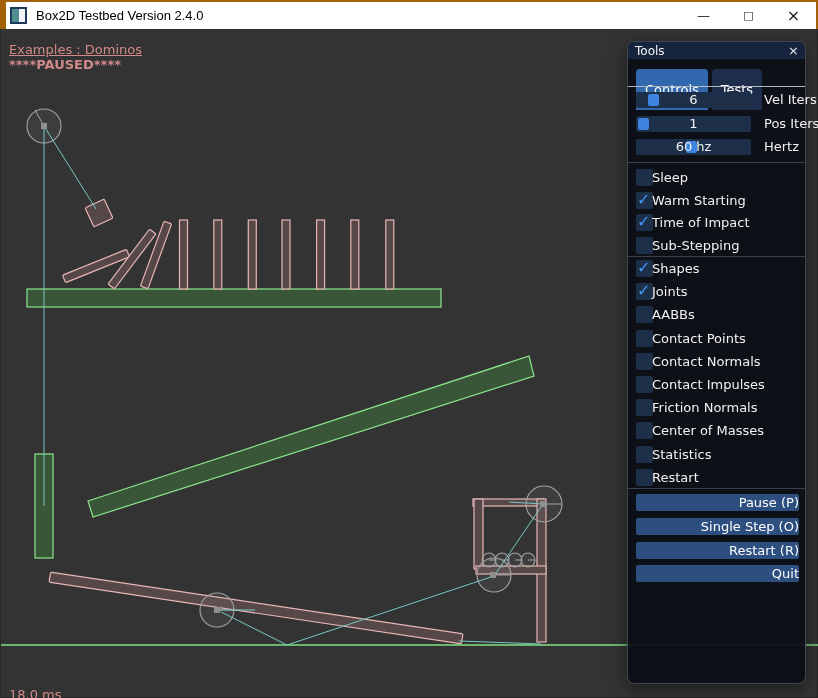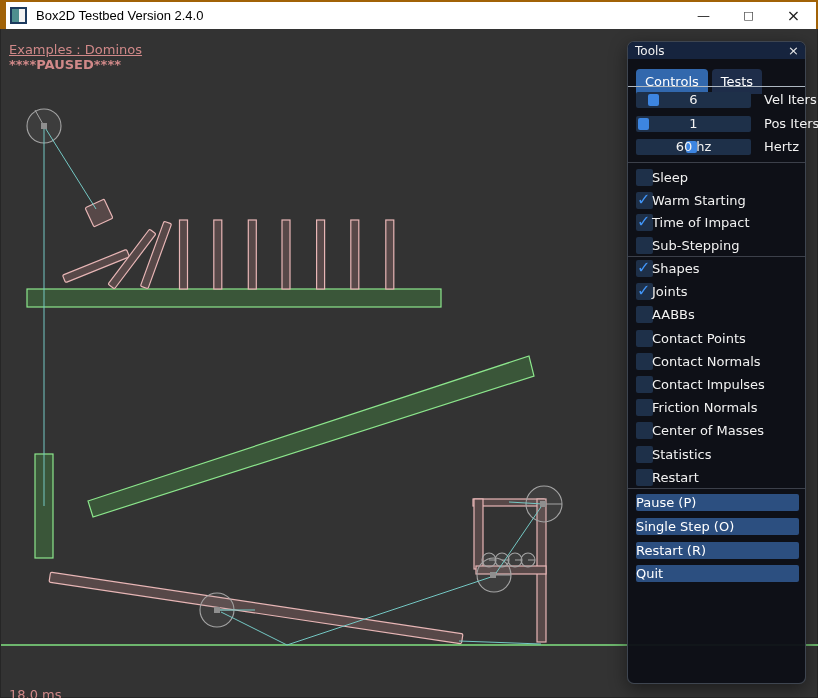--- a/index.html
+++ b/index.html
@@ -25,39 +25,39 @@
   
   .panel{position:absolute;left:627px;top:41px;width:179px;height:643px;
          background:rgba(13,16,23,0.965);border:1px solid rgba(120,132,148,0.45);
          border-radius:7px;box-sizing:border-box;box-shadow:0 5px 18px rgba(0,0,0,0.45);
          color:#f2f2f2;font-size:13px;}
   .panel-titlebar{position:absolute;left:0;top:0;right:0;height:17px;background:#16243e;
                   border-radius:6px 6px 0 0;display:flex;align-items:center;}
   .panel-title{margin-left:7px;font-size:12px;}
   .panel-close{position:absolute;right:6px;top:0;line-height:17px;font-size:13px;color:#eaeaea;cursor:default;}
   .tabbar{position:absolute;left:8px;top:27px;height:17px;display:flex;gap:4px;}
-  .tab{height:17px;line-height:17px;padding:4px 9px;font-size:13px;border-radius:4px 4px 0 0;
+  .tab{height:17px;line-height:17px;padding:12px 9px;font-size:13px;border-radius:4px 4px 0 0;
        background:#1e2d49;color:#fff;cursor:default;}
   .tab.active{background:#3268ad;}
   .tab-underline{position:absolute;left:0;top:44px;right:0;height:1px;background:#aeb8c2;}
   .sep{position:absolute;left:0;right:0;height:1px;background:rgba(145,155,170,0.35);}
   
   .slider-row{position:absolute;left:8px;height:16px;}
   .track{position:absolute;left:0;top:0;width:115px;height:16px;background:#1e3049;border-radius:2px;}
   .grab{position:absolute;top:2px;width:11px;height:12px;background:#3d85e0;border-radius:2px;}
   .slider-value{position:absolute;left:0;top:0;width:115px;text-align:center;line-height:16px;font-size:13px;}
   .slider-label{position:absolute;left:128px;top:0;line-height:16px;white-space:nowrap;}
   
   .cb-row{position:absolute;left:8px;height:17px;}
   .cb-box{position:absolute;left:0;top:0;width:17px;height:17px;background:#1e3049;border-radius:2px;}
   .cb-check{position:absolute;left:1px;top:-2px;font-size:16px;font-weight:bold;color:#4296fa;}
   .cb-label{position:absolute;left:16px;top:0;line-height:17px;white-space:nowrap;}
   
   .btn{position:absolute;left:8px;width:163px;height:17px;background:#2c4f80;border-radius:2px;
-       text-align:left;line-height:17px;font-size:13px;color:#fff;cursor:default;}
+       text-align:right;line-height:17px;font-size:13px;color:#fff;cursor:default;}
 </style>
 </head>
 <body>
 
 <div class="window">
 
   <div class="titlebar">
     <div class="app-icon"></div>
     <span class="title-text">Box2D Testbed Version 2.4.0</span>
     <div class="caption-buttons">

